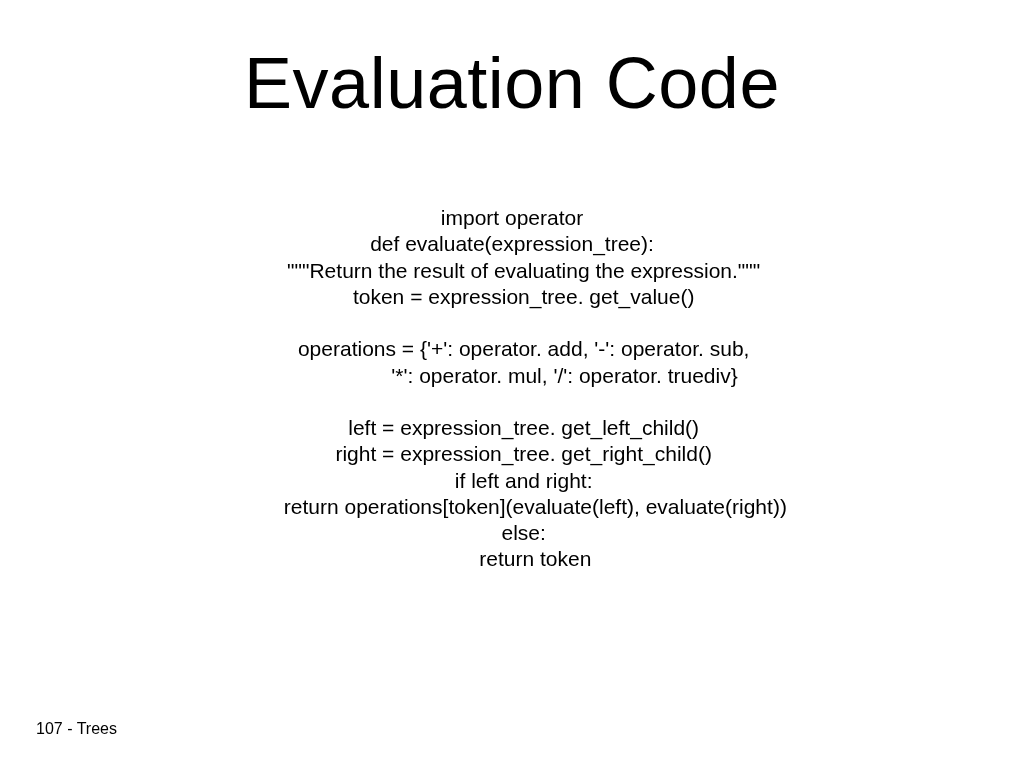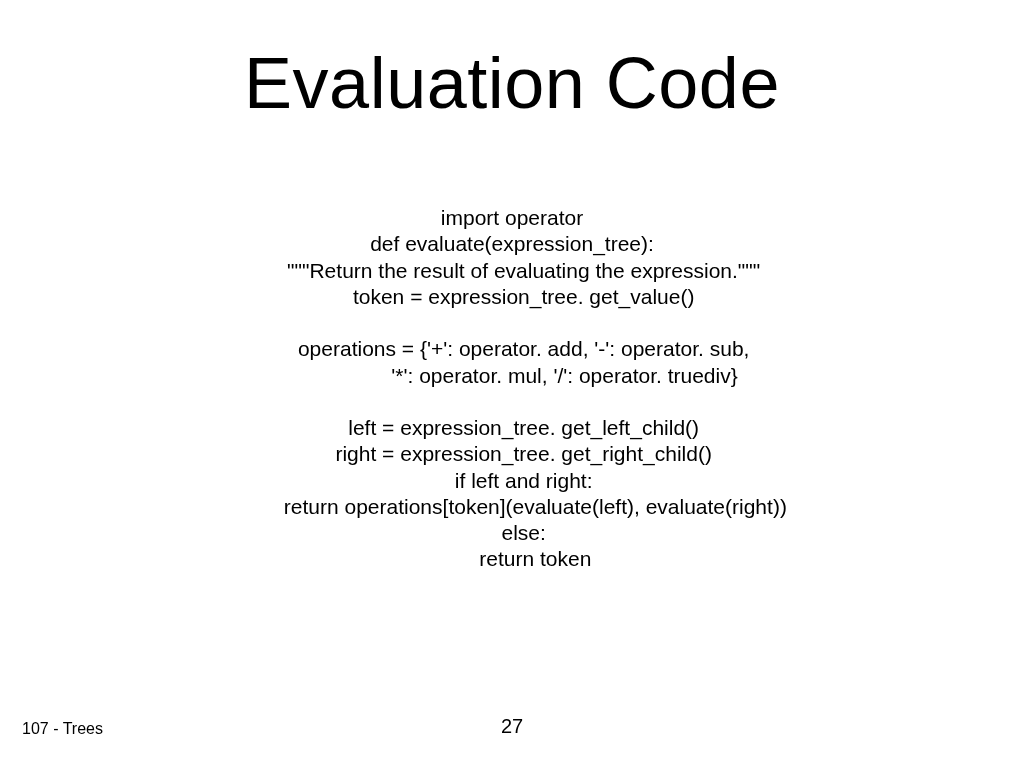--- a/index.html
+++ b/index.html
@@ -33,21 +33,21 @@
     top: 205px;
     left: 72px;
     width: 880px;
     font-size: 21px;
     line-height: 1.25;
     white-space: pre;
     text-align: center;
   }
   .footer-left {
     position: absolute;
-    left: 22px;
+    left: 36px;
     bottom: 30px;
     font-size: 16px;
   }
   .footer-page {
     position: absolute;
     left: 0;
     width: 1024px;
     bottom: 30px;
     text-align: center;
     font-size: 20px;
@@ -66,14 +66,13 @@
     operations = {'+': operator. add, '-': operator. sub,
                   '*': operator. mul, '/': operator. truediv}
 
     left = expression_tree. get_left_child()
     right = expression_tree. get_right_child()
     if left and right:
         return operations[token](evaluate(left), evaluate(right))
     else:
         return token</div>
   <div class="footer-left">107 -  Trees</div>
-  <div class="footer-page">27</div>
 </div>
 
 </body></html>

